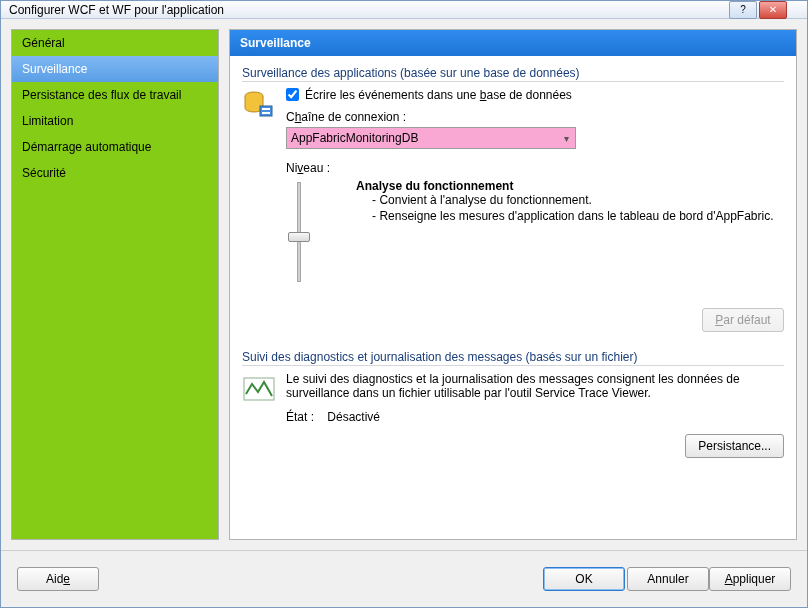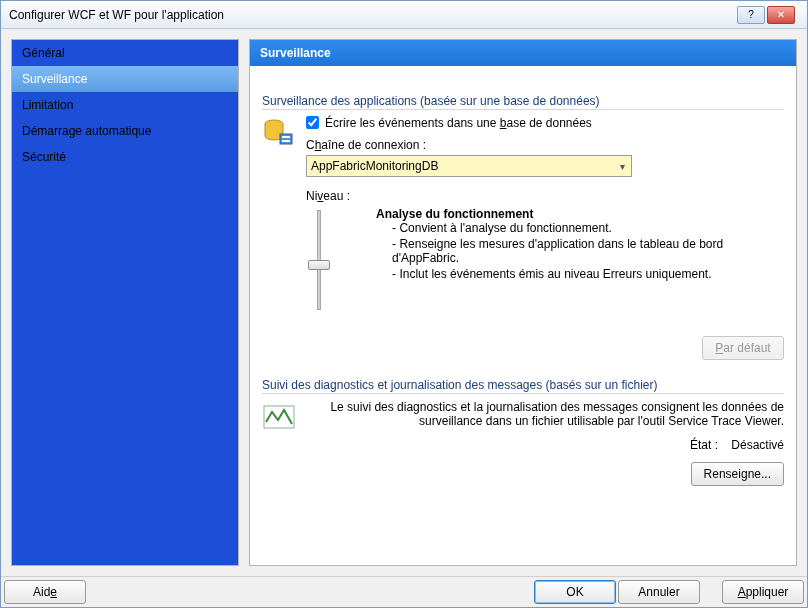--- a/index.html
+++ b/index.html
@@ -15,26 +15,26 @@
   }
   .window {
     width: 808px;
     height: 608px;
     border: 1px solid #7a9ac0;
     background: #f0f0f0;
     display: flex;
     flex-direction: column;
   }
   .titlebar {
-    height: 28px;
+    height: 18px;
     background: linear-gradient(to bottom, #fdfdfe, #e6ecf5);
     border-bottom: 1px solid #b8c7dc;
     display: flex;
     align-items: center;
-    padding: 0 12px 0 8px;
+    padding: 0 20px 0 8px;
   }
   .titlebar-title { flex: 1; font-size: 12px; color: #000; }
   .titlebar-btns { display: flex; gap: 0; }
   .titlebar-btn {
     width: 28px; height: 18px;
     border: 1px solid #8aa0bd;
     display: flex; align-items: center; justify-content: center;
     font-size: 10px;
     background: linear-gradient(to bottom,#f0f5fb,#cfe0f4);
     margin-left: 2px;
@@ -46,22 +46,22 @@
     border-color: #a83b32;
   }
   .body {
     flex: 1;
     display: flex;
     padding: 10px;
     gap: 10px;
     min-height: 0;
   }
   .sidebar {
-    width: 228px;
-    background: #1d4ed8;
+    width: 208px;
+    background: #84cc16;
     border: 1px solid #b3b3b3;
     display: flex;
     flex-direction: column;
   }
   .sidebar-item {
     padding: 6px 10px;
     cursor: default;
     color: #000;
   }
   .sidebar-item.selected {
@@ -76,21 +76,21 @@
     flex-direction: column;
     min-width: 0;
   }
   .content-header {
     background: linear-gradient(to bottom,#2f8def,#1d74d6);
     color: #fff;
     font-weight: bold;
     padding: 6px 10px;
   }
   .content-body {
-    padding: 28px 12px;
+    padding: 10px 12px;
     overflow: auto;
     flex: 1;
   }
   .groupbox {
     margin-bottom: 18px;
   }
   .group-title {
     color: #1a3e7a;
     margin-bottom: 6px;
     border-bottom: 1px solid #d7d7d7;
@@ -109,24 +109,24 @@
     flex: 1;
   }
   .check-row {
     display: flex;
     align-items: flex-start;
     gap: 6px;
     margin-bottom: 8px;
   }
   .field-label { margin-bottom: 3px; display: block; }
   .combo {
-    width: 326px;
+    width: 290px;
     height: 22px;
     border: 1px solid #9c9c9c;
-    background: #fef9c3;
+    background: #f9a8d4;
     display: flex;
     align-items: center;
     padding: 0 4px;
     position: relative;
   }
   .combo::after {
     content: "▾";
     position: absolute;
     right: 6px;
     font-size: 10px;
@@ -179,25 +179,25 @@
   .btn.disabled {
     color: #9a9a9a;
     border-color: #c7c7c7;
     background: linear-gradient(to bottom,#f7f7f7,#efefef);
   }
   .btn.default {
     border-color: #2f7bd0;
     box-shadow: 0 0 0 1px #8bbdf0 inset;
   }
   .row-right { display: flex; justify-content: flex-end; margin-top: 10px; }
-  .diag-text { flex:1;text-align:right; }
+  .diag-text { flex:1; }
   .state-row { margin-top: 10px; }
   .footer {
     border-top: 1px solid #d0d0d0;
-    padding: 3px;
+    padding: 16px;
     display: flex;
     align-items: center;
   }
   .footer .spacer { flex:1; }
   .underline-letter { text-decoration: underline; }
   input[type=checkbox] { margin:0; }
 </style>
 </head>
 <body>
 
@@ -209,20 +209,21 @@
       <div class="titlebar-btn">?</div>
       <div class="titlebar-btn close">✕</div>
     </div>
   </div>
 
   <div class="body">
 
     <div class="sidebar">
       <div class="sidebar-item"><span>Général</span></div>
       <div class="sidebar-item selected"><span>Surveillance</span></div>
+      <div class="sidebar-item"><span>Persistance des flux de travail</span></div>
       <div class="sidebar-item"><span>Limitation</span></div>
       <div class="sidebar-item"><span>Démarrage automatique</span></div>
       <div class="sidebar-item"><span>Sécurité</span></div>
     </div>
 
     <div class="content">
       <div class="content-header">Surveillance</div>
       <div class="content-body">
 
         <div class="groupbox">
@@ -259,21 +260,20 @@
                   <div class="slider-widget">
                     <div class="slider-track"></div>
                     <div class="slider-thumb"></div>
                   </div>
                 </div>
                 <div class="level-desc">
                   <div style="height:18px"></div>
                   <div class="level-title">Analyse du fonctionnement</div>
                   <p class="level-line">- Convient à l'analyse du fonctionnement.</p>
                   <p class="level-line">- Renseigne les mesures d'application dans le tableau de bord d'AppFabric.</p>
-                  <p class="level-line">- Inclut les événements émis au niveau Erreurs uniquement.</p>
                 </div>
               </div>
 
               <div class="row-right">
                 <div class="btn disabled">
                   <span class="underline-letter">P</span>
                     <span>ar défaut</span>
                 </div>
               </div>
             </div>
@@ -290,42 +290,42 @@
               </svg>
             </div>
             <div class="diag-text">
               <div>Le suivi des diagnostics et la journalisation des messages consignent les données de surveillance dans un fichier utilisable par l'outil Service Trace Viewer.</div>
               <div class="state-row">
                 <span>État :</span>&nbsp;&nbsp;&nbsp;
                 <span>Désactivé</span>
               </div>
               <div class="row-right">
                 <div class="btn">
-                  <span>Renseigne...</span>
+                  <span>Persistance...</span>
                 </div>
               </div>
             </div>
           </div>
         </div>
 
       </div>
     </div>
 
   </div>
 
   <div class="footer">
     <div class="btn">
       <span>Aid</span>
         <span class="underline-letter">e</span>
     </div>
     <div class="spacer"></div>
     <div class="btn default" style="margin-right:2px;">
       <span>OK</span>
     </div>
-    <div class="btn" style="margin-right:22px;">
+    <div class="btn" style="margin-right:0;">
       <span>Annuler</span>
     </div>
     <div class="btn">
       <span class="underline-letter">A</span>
         <span>ppliquer</span>
     </div>
   </div>
 
 </div>
 

